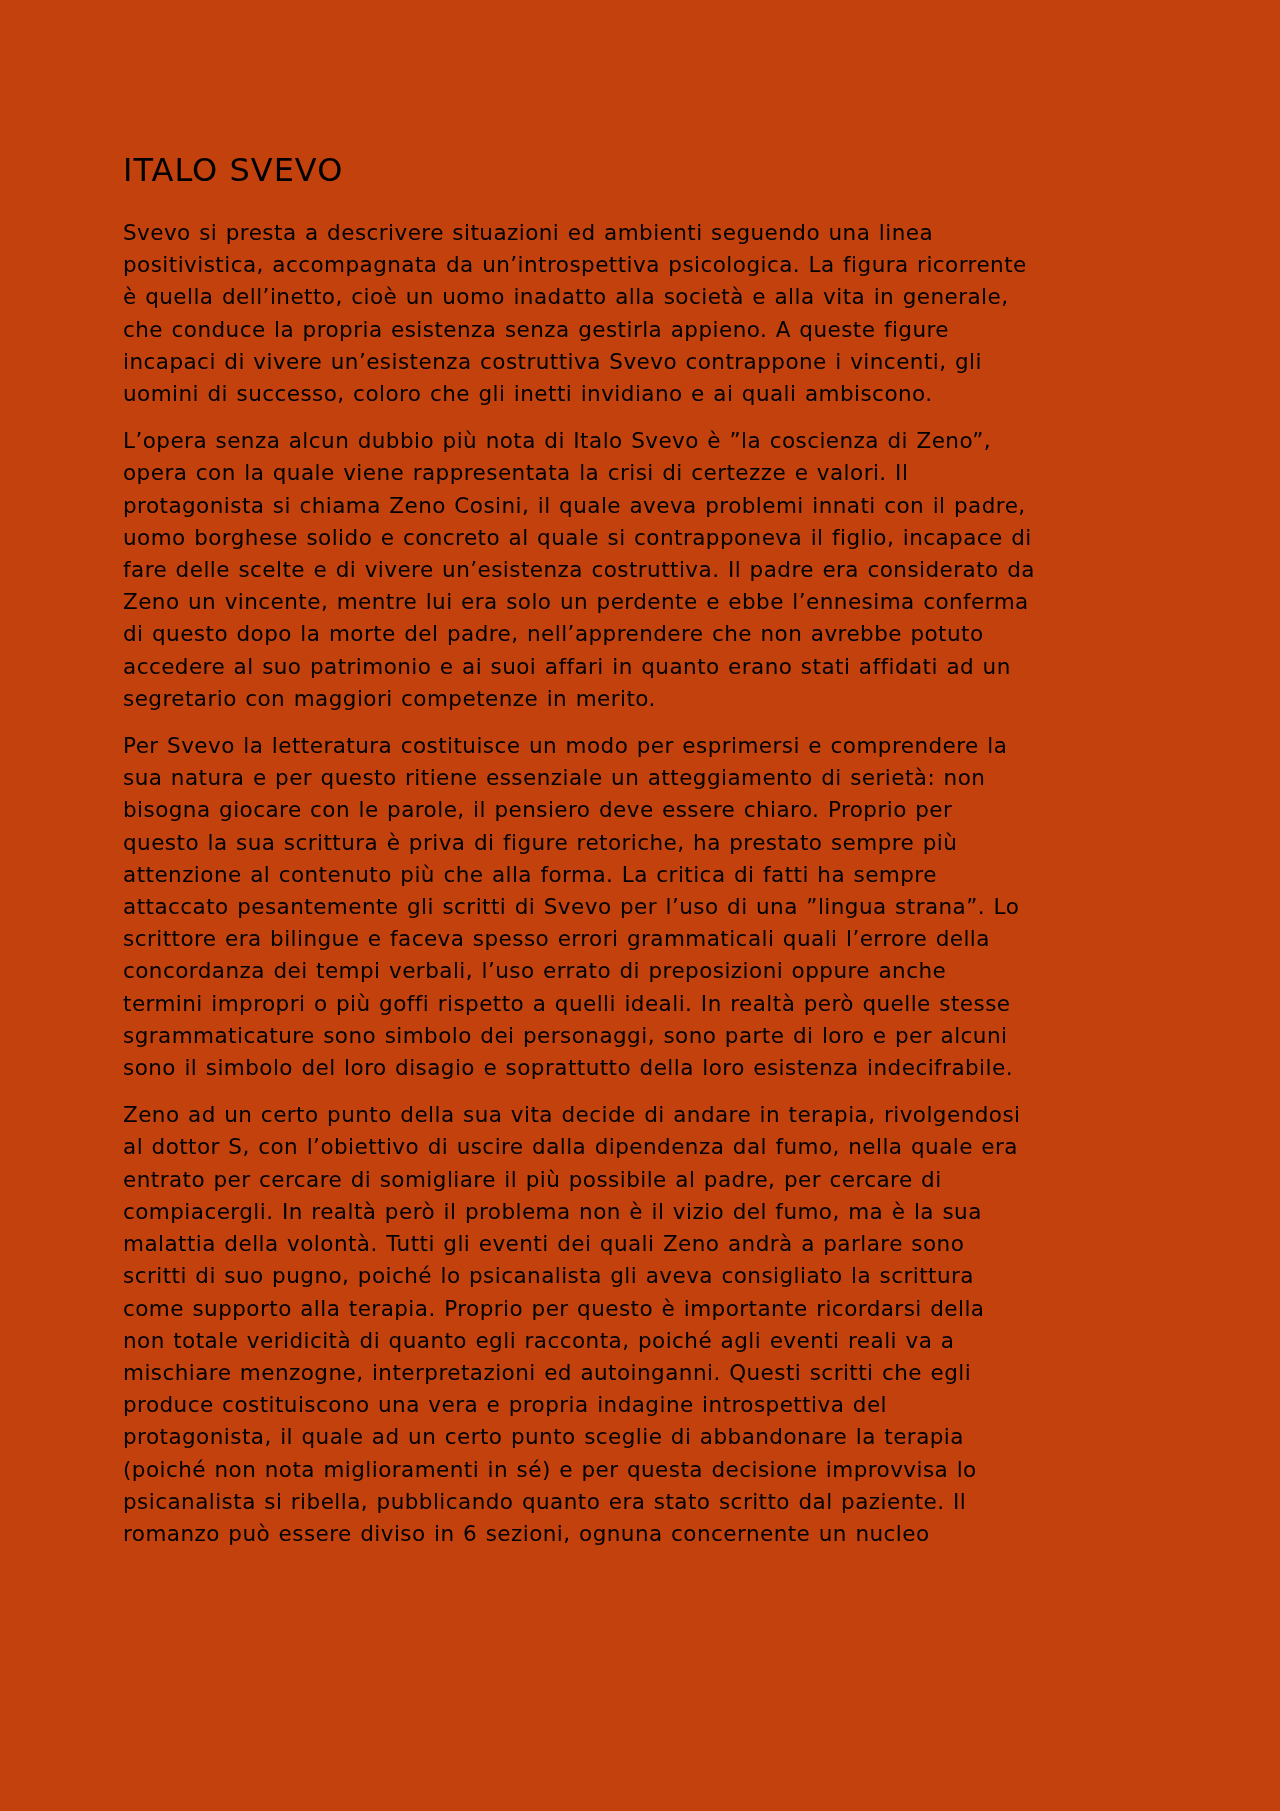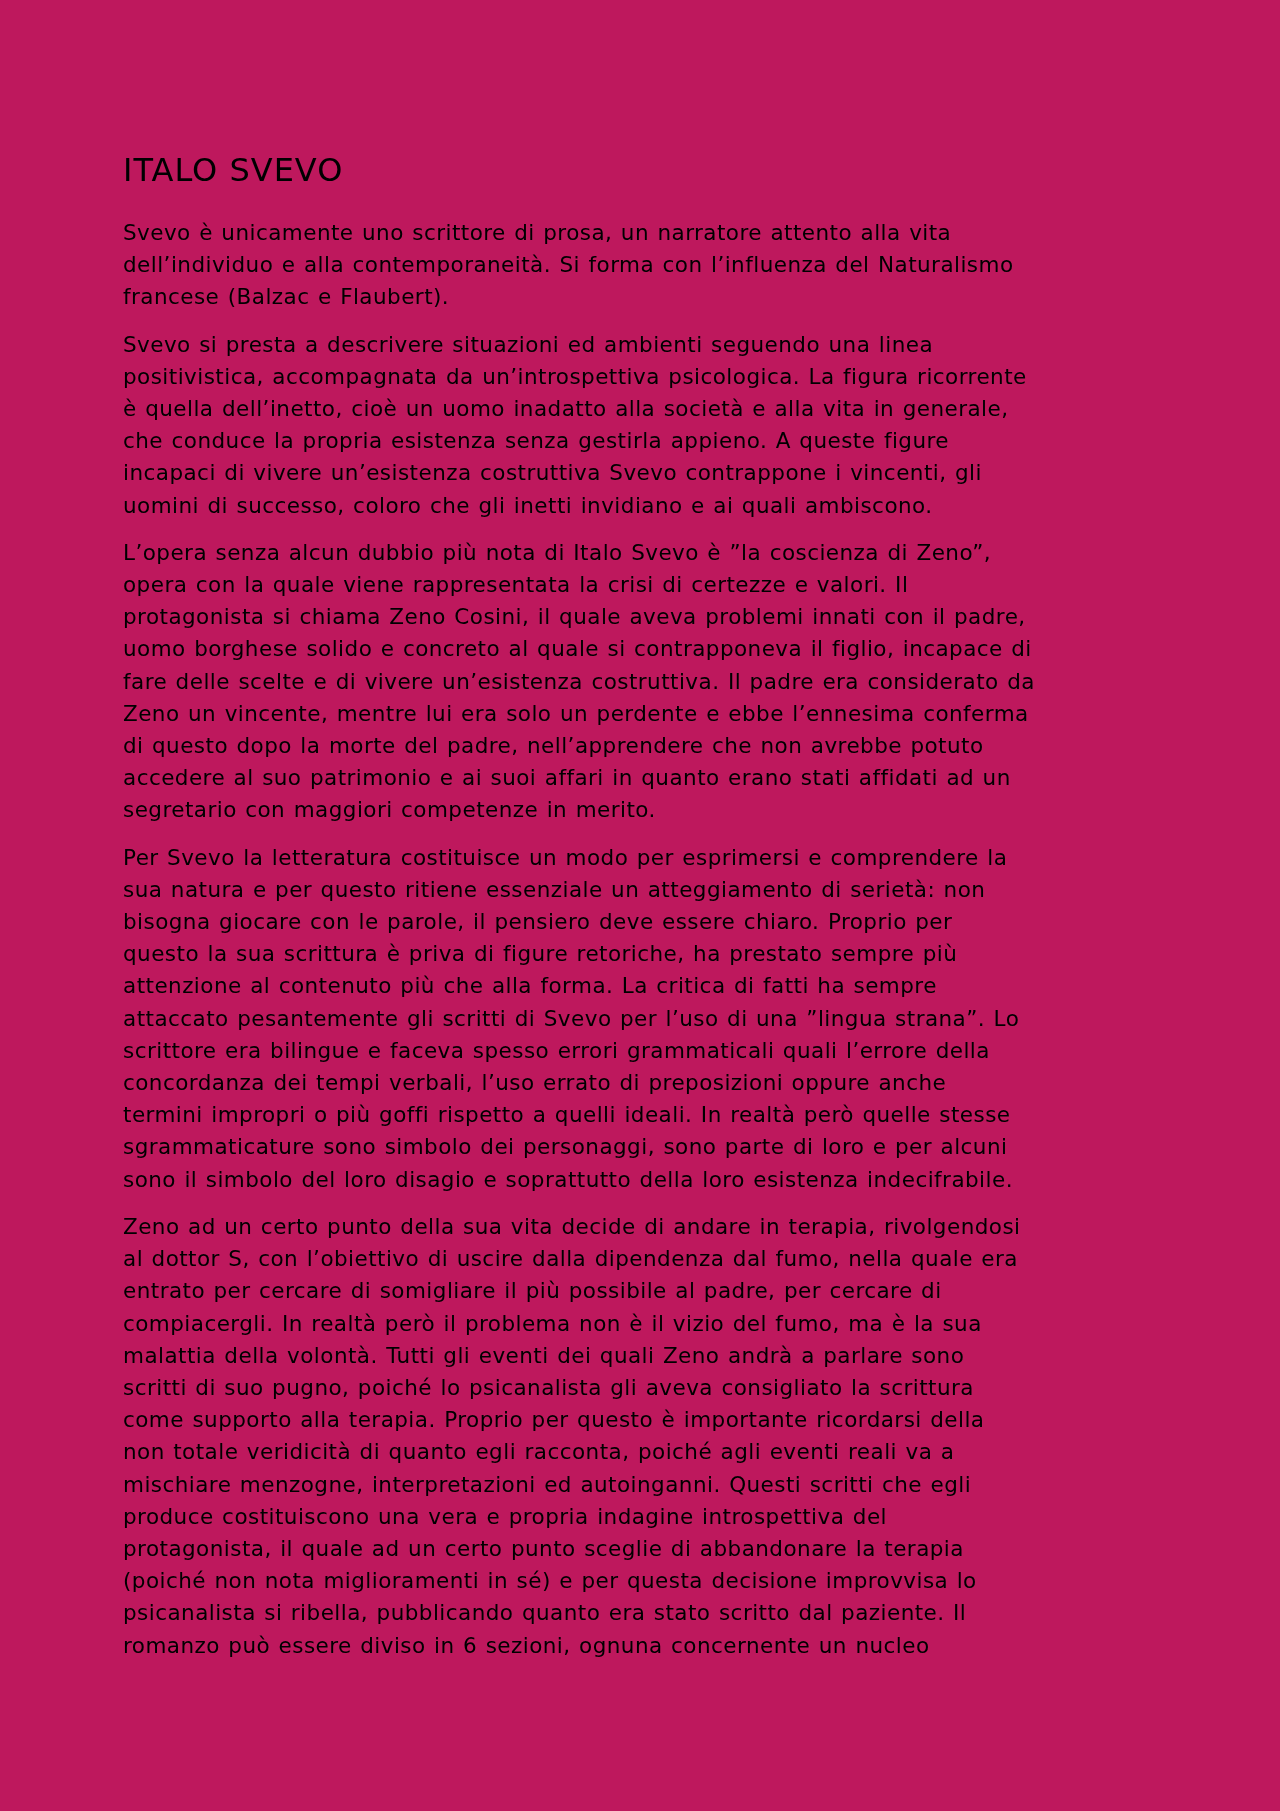--- a/index.html
+++ b/index.html
@@ -4,21 +4,21 @@
 <style>
   html, body {
     margin: 0;
     padding: 0;
     background: #ffffff;
   }
   .page {
     position: relative;
     width: 1280px;
     height: 1811px;
-    background: #be185d;
+    background: #c2410c;
     overflow: hidden;
     font-family: "DejaVu Sans", "Liberation Sans", sans-serif;
     color: #000000;
   }
   .content {
     position: absolute;
     left: 123px;
     top: 149px;
     width: 1060px;
   }
@@ -40,23 +40,20 @@
     color: #000000;
   }
 </style>
 </head>
 <body>
 
 <div class="page">
   <div class="content">
     <h1 class="doc-title">ITALO SVEVO</h1>
 
-    <p class="doc-paragraph">Svevo è unicamente uno scrittore di prosa, un narratore attento alla vita
-dell’individuo e alla contemporaneità. Si forma con l’influenza del Naturalismo
-francese (Balzac e Flaubert).</p>
 
     <p class="doc-paragraph">Svevo si presta a descrivere situazioni ed ambienti seguendo una linea
 positivistica, accompagnata da un’introspettiva psicologica. La figura ricorrente
 è quella dell’inetto, cioè un uomo inadatto alla società e alla vita in generale,
 che conduce la propria esistenza senza gestirla appieno. A queste figure
 incapaci di vivere un’esistenza costruttiva Svevo contrappone i vincenti, gli
 uomini di successo, coloro che gli inetti invidiano e ai quali ambiscono.</p>
 
     <p class="doc-paragraph">L’opera senza alcun dubbio più nota di Italo Svevo è ”la coscienza di Zeno”,
 opera con la quale viene rappresentata la crisi di certezze e valori. Il

